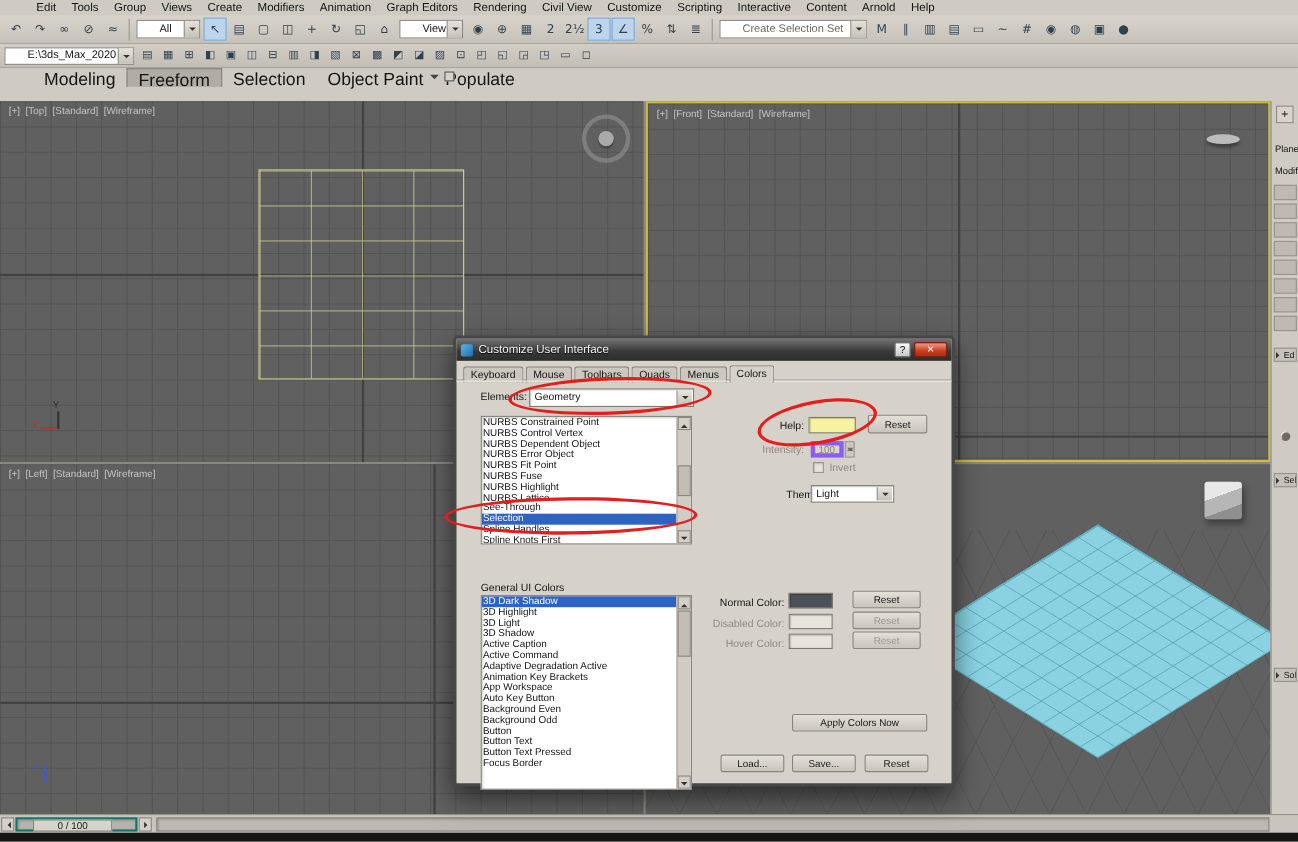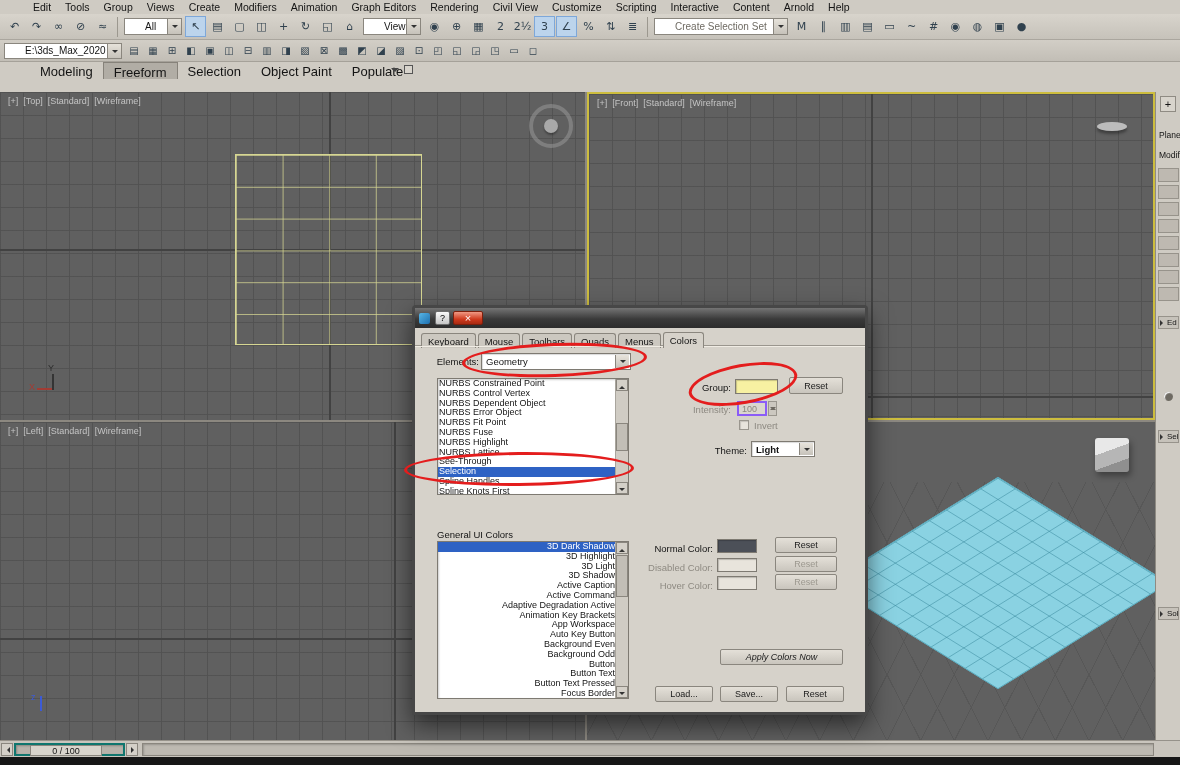--- a/index.html
+++ b/index.html
@@ -22,21 +22,21 @@
   .combo .cval { flex:1; white-space:nowrap; overflow:hidden; padding-right:14px; }
   .carrow { position:absolute; right:0; top:0; bottom:0; width:14px; background:linear-gradient(#e6e2da,#c6c2ba); border-left:1px solid #8a867e; }
   .carrow::after { content:""; position:absolute; left:4px; top:6px; border:3px solid transparent; border-top-color:#333; }
   #filter-combo { width:58px; }
   #coord-combo { width:58px; }
   #selset-combo { width:134px; color:#6f6b63; }
   #path-combo { width:118px; height:16px; }
 
   
   #ribbon-tabs { position:absolute; left:0; top:62px; width:100%; height:17px; display:flex; align-items:stretch; padding-left:30px; background:var(--ui-bg); }
-  .ribbon-tab { font-size:13px; padding:2px 10px 0; }
+  .ribbon-tab { font-size:16px; padding:2px 10px 0; }
   .ribbon-tab.selected { background:#b1ada5; border:1px solid #86827a; border-bottom:none; }
   #ribbon-extras { position:absolute; left:390px; top:65px; display:flex; gap:4px; }
   .rx-dd { width:10px; height:10px; position:relative; }
   .rx-dd::after { content:""; position:absolute; left:1px; top:3px; border:4px solid transparent; border-top-color:#444; }
   .rx-box { width:9px; height:9px; border:1px solid #555; background:#d8d4cc; }
   #ribbon-sub { position:absolute; left:0; top:79px; width:100%; height:13px; display:flex; padding-left:38px; gap:2px; background:#c9c5bd; border-bottom:1px solid #9b978f; }
   .ribbon-subtab { font-size:9.5px; line-height:13px; padding:0 6px; }
 
   
   #viewports { position:absolute; left:0; top:92px; width:1155px; height:648px; background:#8c8880; }
@@ -124,21 +124,21 @@
   .vscroll { width:13px; background:#d0ccc4; border-left:1px solid #a9a59d; position:relative; flex:none; }
   .scroll-btn { position:absolute; left:0; width:12px; height:12px; background:#d4d0c8; border:1px solid #8a867e; }
   .scroll-btn.up { top:0; } .scroll-btn.down { bottom:0; }
   .scroll-btn::after { content:""; position:absolute; left:2px; border:3px solid transparent; }
   .scroll-btn.up::after { top:3px; border-bottom-color:#333; }
   .scroll-btn.down::after { top:5px; border-top-color:#333; }
   .scroll-thumb { position:absolute; left:0; width:12px; background:#c2beb6; border:1px solid #8a867e; }
   .swatch { position:absolute; border:1px solid #7e7a72; box-shadow:inset 1px 1px 1px rgba(0,0,0,.2); }
   .btn { position:absolute; font-size:9px; background:linear-gradient(#e4e0d8,#c9c5bd); border:1px solid #8a867e; border-radius:2px; text-align:center; color:#1a1a1a; padding:0; font-family:inherit; }
   .btn.disabled { color:#9c988f; }
-  .spinner { position:absolute; height:15px; background:#dad6ce; border:2px solid #8b5cf6; font-size:9px; color:#8a867e; display:flex; align-items:center; padding-left:3px; }
+  .spinner { position:absolute; height:15px; background:#dad6ce; border:4px solid #8b5cf6; font-size:9px; color:#8a867e; display:flex; align-items:center; padding-left:3px; }
   .spin-arrows { position:absolute; width:9px; height:15px; border:1px solid #9a968e; background:#ccc8c0; }
   .spin-arrows::before { content:""; position:absolute; left:1px; top:2px; border:3px solid transparent; border-bottom-color:#6e6a62; }
   .spin-arrows::after { content:""; position:absolute; left:1px; bottom:2px; border:3px solid transparent; border-top-color:#6e6a62; }
   .checkbox { position:absolute; width:10px; height:10px; background:#e8e4dc; border:1px solid #9a968e; box-shadow:inset 1px 1px 1px rgba(0,0,0,.15); }
 
   
   .annotation { position:absolute; border:3px solid var(--annotation-red); border-radius:50%; z-index:30; }
   #ann-elements  { left:462px; top:343px; width:185px; height:34px; transform:rotate(-2deg); }
   #ann-selection { left:404px; top:452px; width:230px; height:34px; transform:rotate(-0.5deg); }
   #ann-color     { left:688px; top:364px; width:110px; height:40px; transform:rotate(-10deg); }
@@ -373,20 +373,21 @@
       <div id="tl-thumb">0 / 100</div>
     </div>
     <div class="tl-btn" id="tl-right"></div>
     <div id="tl-bar"></div>
   </div>
   <div id="bottom-strip"></div>
 
   <div id="dialog">
     <div class="dlg-titlebar">
       <span class="dlg-icon"></span>
+      <span class="dlg-title">Customize User Interface</span>
       <button class="dlg-help">?</button>
       <button class="dlg-close">×</button>
     </div>
     <div class="dlg-tabs">
 
     <span class="dlg-tab">Keyboard</span>
         <span class="dlg-tab">Mouse</span>
         <span class="dlg-tab">Toolbars</span>
         <span class="dlg-tab">Quads</span>
         <span class="dlg-tab">Menus</span>
@@ -416,41 +417,41 @@
             <div class="list-item">Spline Handles</div>
             <div class="list-item">Spline Knots First</div>
           </div>
         <div class="vscroll">
           <div class="scroll-btn up"></div>
           <div class="scroll-thumb" style="top:44px;height:28px;"></div>
           <div class="scroll-btn down"></div>
         </div>
       </div>
 
-      <span class="dlbl right" style="left:252px;top:35px;width:64px;">Group:</span>
+      <span class="dlbl right" style="left:252px;top:35px;width:64px;">Help:</span>
       <div class="swatch" style="left:320px;top:32px;width:43px;height:15px;background:var(--swatch-yellow);"></div>
       <button class="btn" style="left:374px;top:30px;width:54px;height:17px;">Reset</button>
 
       <span class="dlbl right disabled" style="left:230px;top:57px;width:86px;">Intensity:</span>
       <div class="spinner" style="left:322px;top:54px;width:30px;">
         <span>100</span>
       </div>
       <div class="spin-arrows" style="left:353px;top:54px;"></div>
 
       <span class="checkbox" style="left:324px;top:73px;"></span>
       <span class="dlbl disabled" style="left:339px;top:73px;">Invert</span>
 
       <span class="dlbl right" style="left:256px;top:98px;width:76px;">Theme:</span>
-      <div class="dropdown" style="left:336px;top:94px;width:64px;height:16px;font-weight:bold;">
+      <div class="dropdown" style="left:322px;top:94px;width:76px;height:16px;">
         <span>Light</span>
         <span class="dd-arrow"></span>
       </div>
 
       <span class="dlbl" style="left:22px;top:182px;">General UI Colors</span>
-      <div class="listbox" style="left:22px;top:194px;width:192px;height:158px;text-align:right;">
+      <div class="listbox" style="left:22px;top:194px;width:192px;height:177px;">
         <div class="list-items">
 
         <div class="list-item selected">3D Dark Shadow</div>
             <div class="list-item">3D Highlight</div>
             <div class="list-item">3D Light</div>
             <div class="list-item">3D Shadow</div>
             <div class="list-item">Active Caption</div>
             <div class="list-item">Active Command</div>
             <div class="list-item">Adaptive Degradation Active</div>
             <div class="list-item">Animation Key Brackets</div>
@@ -475,21 +476,21 @@
       <button class="btn" style="left:360px;top:190px;width:62px;height:16px;">Reset</button>
 
       <span class="dlbl right disabled" style="left:180px;top:215px;width:118px;">Disabled Color:</span>
       <div class="swatch" style="left:302px;top:211px;width:40px;height:14px;background:#e8e4dc;"></div>
       <button class="btn disabled" style="left:360px;top:209px;width:62px;height:16px;">Reset</button>
 
       <span class="dlbl right disabled" style="left:180px;top:233px;width:118px;">Hover Color:</span>
       <div class="swatch" style="left:302px;top:229px;width:40px;height:14px;background:#e8e4dc;"></div>
       <button class="btn disabled" style="left:360px;top:227px;width:62px;height:16px;">Reset</button>
 
-      <button class="btn" style="left:305px;top:302px;width:123px;height:16px;font-style:italic;">Apply Colors Now</button>
+      <button class="btn" style="left:305px;top:302px;width:123px;height:16px;">Apply Colors Now</button>
       <button class="btn" style="left:240px;top:339px;width:58px;height:16px;">Load...</button>
       <button class="btn" style="left:305px;top:339px;width:58px;height:16px;">Save...</button>
       <button class="btn" style="left:371px;top:339px;width:58px;height:16px;">Reset</button>
 
     </div>
   </div>
 
   <div class="annotation" id="ann-elements"></div>
   <div class="annotation" id="ann-selection"></div>
   <div class="annotation" id="ann-color"></div>

